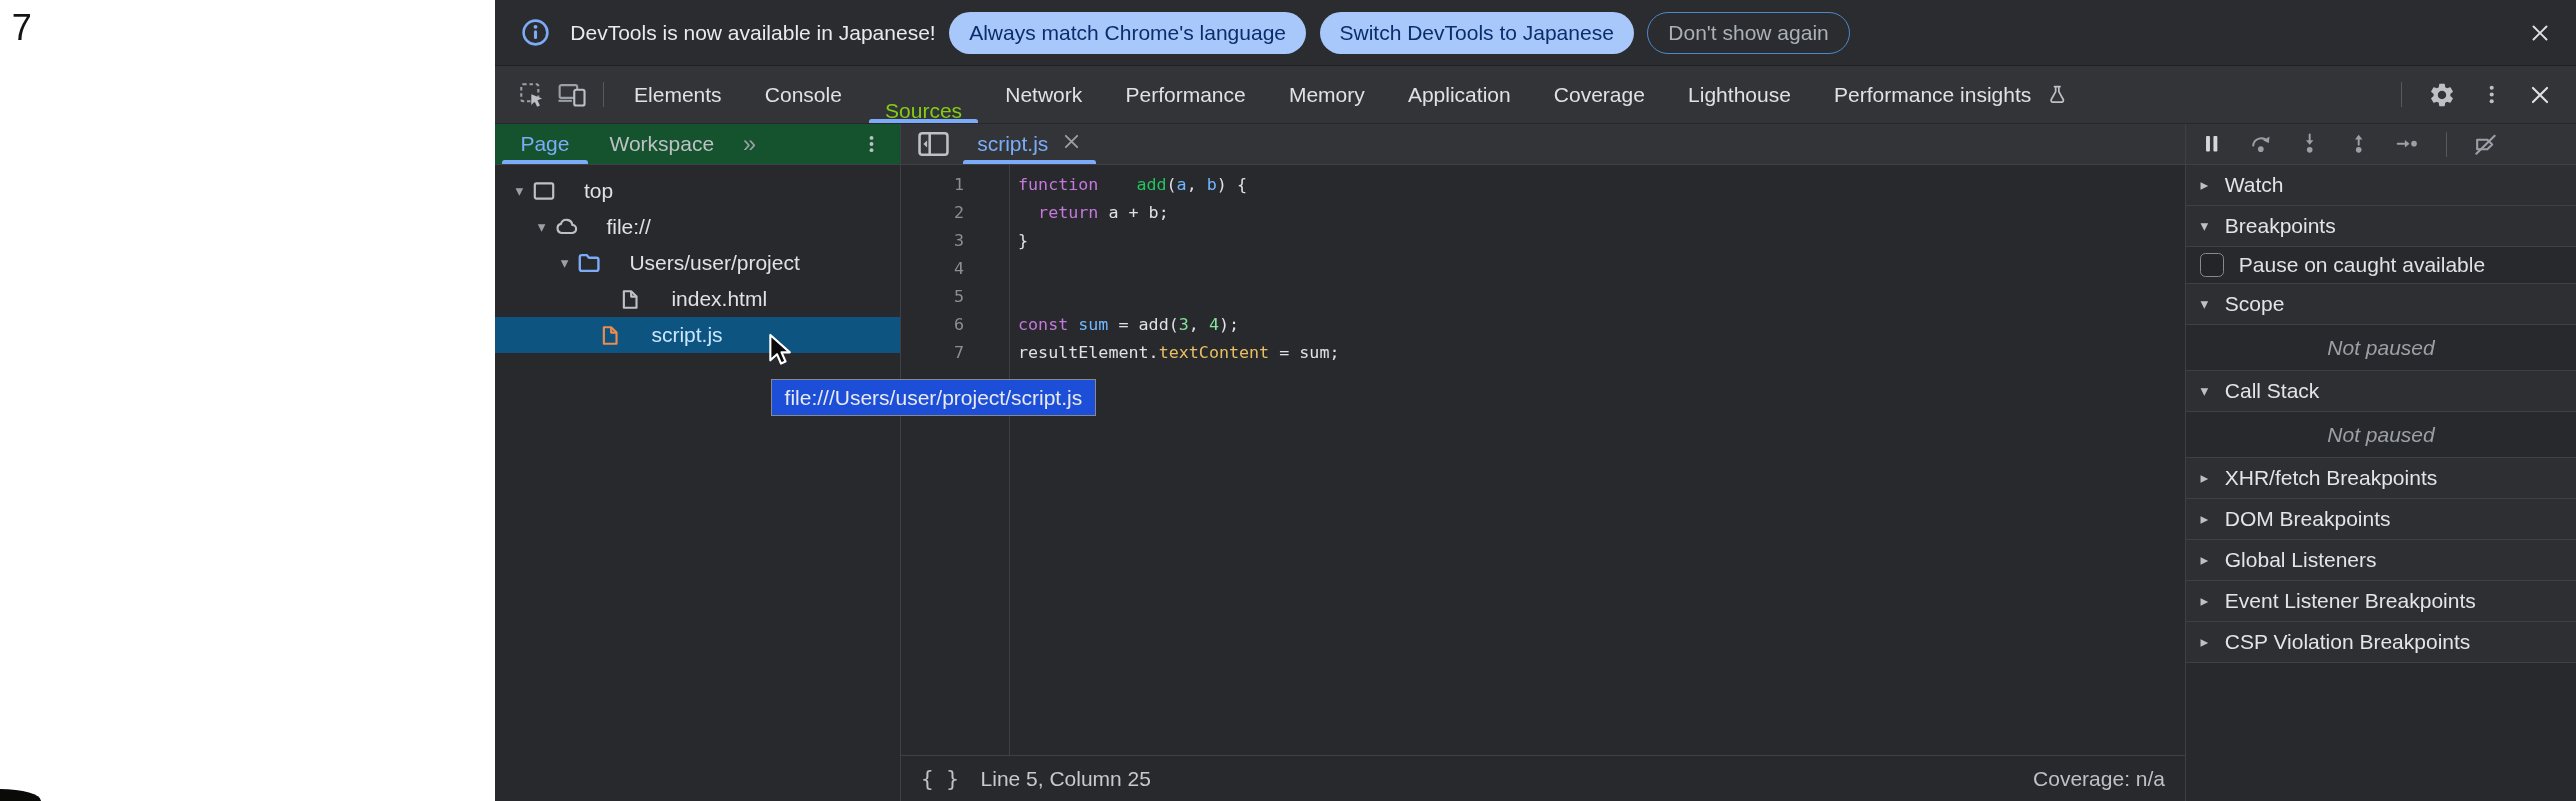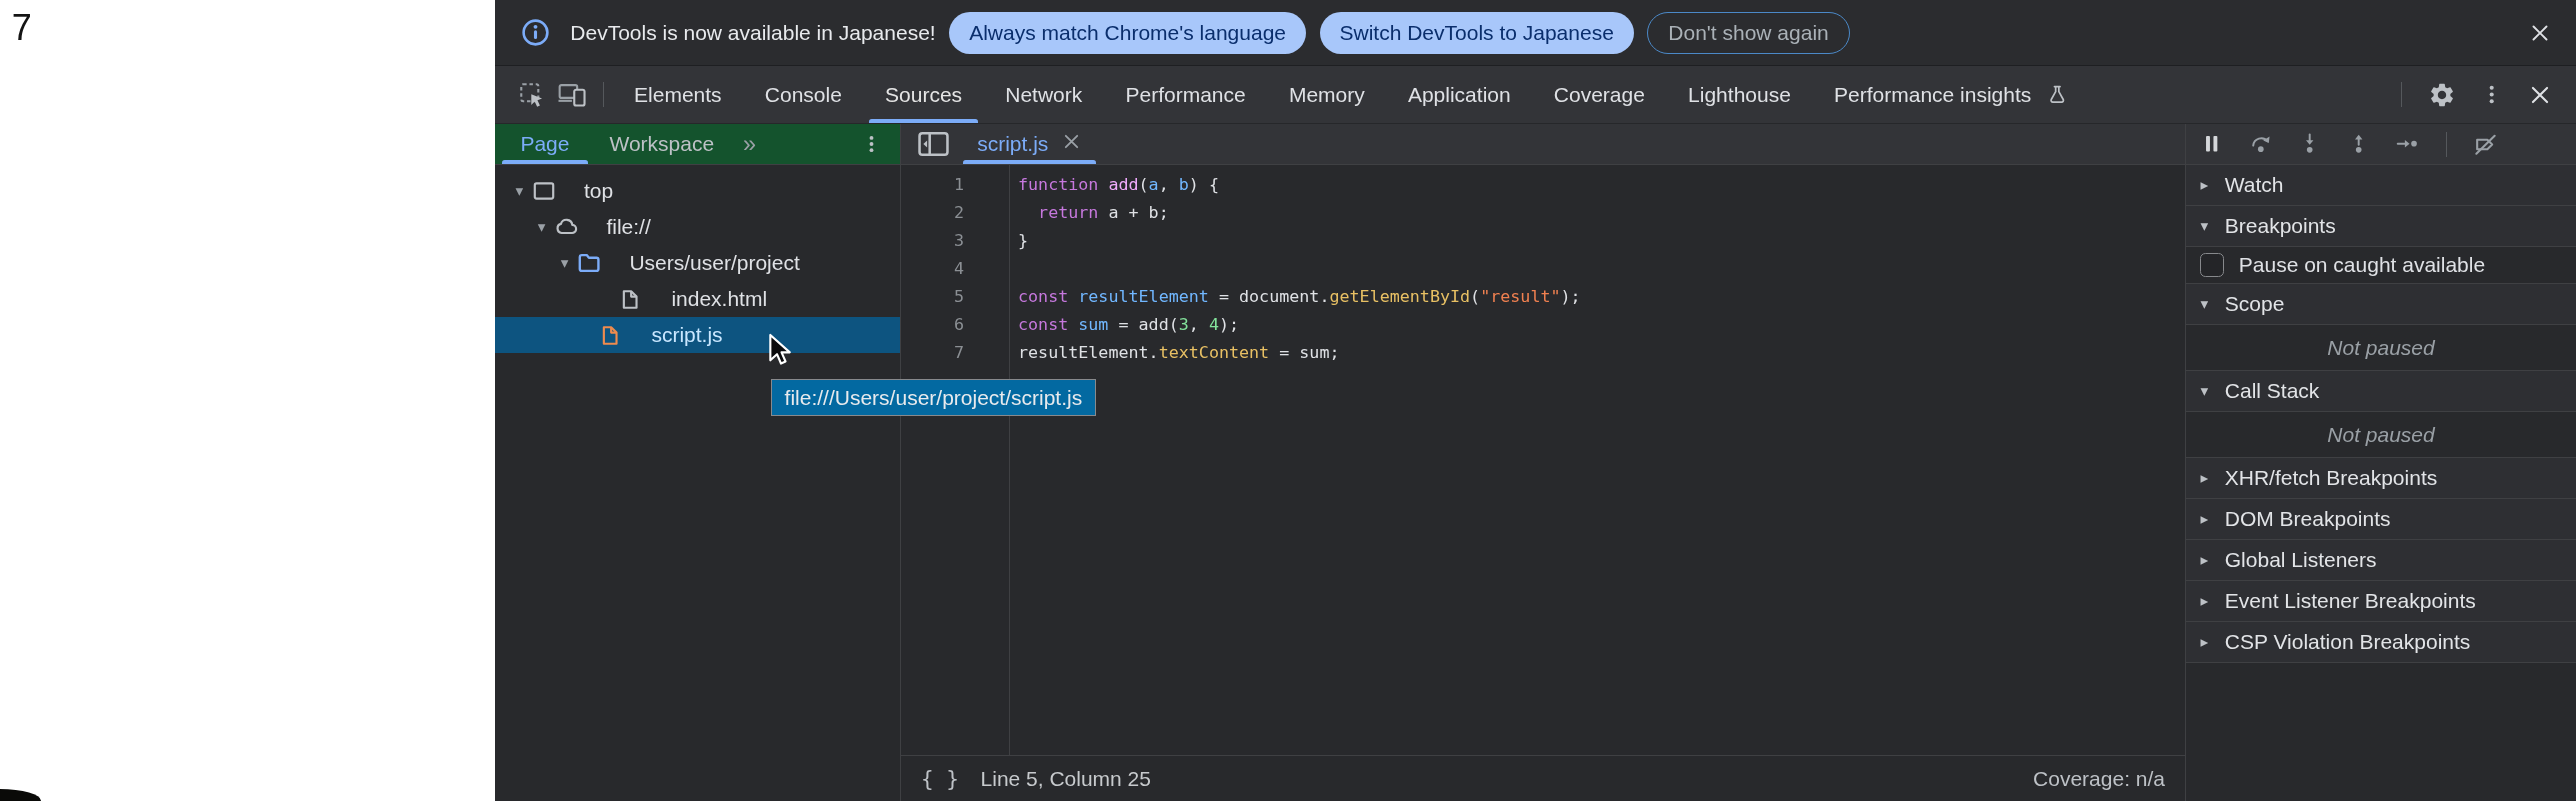--- a/index.html
+++ b/index.html
@@ -25,21 +25,21 @@
   .pill.outlined{background:transparent;color:#aab1b7;border:1.8px solid #4b89c8;}
   .notif-close{margin-left:auto;display:flex;align-items:center;padding:3.6px;}
   
   .main-toolbar{height:58px;flex:none;background:#333438;border-bottom:0.9px solid #26272a;
     display:flex;align-items:center;padding:0 18px 0 18px;}
   .tb-icon{display:flex;align-items:center;justify-content:center;padding:0 5.4px;}
   .vdiv{width:0.9px;height:25px;background:#55585c;margin:0 9px;flex:none;}
   .main-tabs{display:flex;align-items:center;height:100%;}
   .main-tab{padding:0 21.6px;height:100%;display:flex;align-items:center;gap:9px;position:relative;
     color:#dfe1e5;white-space:nowrap;}
-  .main-tab.active{color:#e5e5e5;}
+  .main-tab.active{color:#84cc16;align-items:flex-end;}
   .main-tab.active::after{content:"";position:absolute;left:5.4px;right:5.4px;bottom:0;height:3.6px;
     background:#7cacf8;border-radius:2.7px 2.7px 0 0;}
   .toolbar-right{margin-left:auto;display:flex;align-items:center;gap:12.6px;}
   
   .content{flex:1;display:flex;min-height:0;}
   
   .navigator{width:406px;flex:none;border-right:1.8px solid #3f4043;display:flex;flex-direction:column;}
   .nav-tabstrip{height:41px;flex:none;background:#14532d;border-bottom:0.9px solid #3f4043;
     display:flex;align-items:center;padding:0 5.4px;}
   .nav-tab{height:100%;display:flex;align-items:center;padding:0 20px;position:relative;color:#bdc1c6;}
@@ -63,21 +63,21 @@
   .editor-tab{height:100%;display:flex;align-items:center;gap:12.6px;padding:0 18px;position:relative;}
   .editor-tab .tab-label{color:#7cacf8;}
   .editor-tab::after{content:"";position:absolute;left:3.6px;right:3.6px;bottom:0;height:3.6px;
     background:#7cacf8;border-radius:2.7px 2.7px 0 0;}
   .code-area{flex:1;position:relative;font-family:"DejaVu Sans Mono",monospace;font-size:16.7px;
     padding-top:4.5px;overflow:hidden;}
   .code-area::before{content:"";position:absolute;left:108px;top:0;bottom:0;width:0.9px;background:#3f4043;}
   .code-line{display:flex;height:28px;align-items:center;}
   .line-num{width:63px;flex:none;text-align:right;color:#8b8f94;}
   .code-text{margin-left:54px;white-space:pre;}
-  .tk-k{color:#c678dd;} .tk-f{color:#f0abfc;} .tk-v{color:#71b7ff;} .tk-p{color:#dfe1e5;}
+  .tk-k{color:#c678dd;} .tk-f{color:#22c55e;margin-left:28px;} .tk-v{color:#71b7ff;} .tk-p{color:#dfe1e5;}
   .tk-pr{color:#e8c064;} .tk-s{color:#f08050;} .tk-n{color:#83e29b;}
   .status-bar{height:46px;flex:none;border-top:0.9px solid #3f4043;background:#28292c;
     display:flex;align-items:center;padding:0 20px;gap:21.6px;}
   .braces-icon{font-family:"DejaVu Sans Mono",monospace;font-size:21px;color:#bdc1c6;}
   .line-col{color:#c7cacd;}
   .coverage{margin-left:auto;color:#bdc1c6;}
   
   .debugger{width:390px;flex:none;display:flex;flex-direction:column;}
   .debug-toolbar{height:41px;flex:none;background:#333438;border-bottom:0.9px solid #3f4043;
     display:flex;align-items:center;padding:0 7.2px;gap:10.8px;}
@@ -88,21 +88,21 @@
   .sect-arrow{color:#bdc1c6;font-size:15.3px;width:14.4px;flex:none;}
   .sect-label{color:#e2e4e7;}
   .sect-content{border-bottom:0.9px solid #3f4043;}
   .bp-row{height:36px;display:flex;align-items:center;padding:0 14.4px;gap:14.4px;}
   .checkbox{width:24px;height:24px;flex:none;border:1.8px solid #87898c;border-radius:5.4px;background:#242528;}
   .bp-label{color:#dfe1e5;}
   .not-paused{height:45px;display:flex;align-items:center;justify-content:center;
     font-style:italic;color:#9aa0a6;}
   
   .tooltip{position:absolute;left:771px;top:379px;height:35px;display:flex;align-items:center;
-    padding:0 12.6px;background:#0369a1;border:1.4px solid #88898c;color:#e8eaed;font-size:21px;
+    padding:0 12.6px;background:#1d4ed8;border:1.4px solid #88898c;color:#e8eaed;font-size:21px;
     font-family:"Liberation Sans","DejaVu Sans",sans-serif;white-space:nowrap;z-index:40;}
   .cursor{position:absolute;left:765px;top:332px;z-index:50;}
 </style>
 </head>
 <body>
 
 <div class="corner-number">7</div>
 <div class="black-blob"></div>
 
 <div class="devtools">
@@ -296,21 +296,20 @@
           <div class="code-line">
             <span class="line-num">3</span>
             <span class="code-text"><span class="tk-p">}</span></span>
           </div>
           <div class="code-line">
             <span class="line-num">4</span>
             <span class="code-text"></span>
           </div>
           <div class="code-line">
             <span class="line-num">5</span>
-            <span class="code-text"><span class="tk-k">const</span><span class="tk-p"> </span><span class="tk-v">resultElement</span><span class="tk-p"> = document.</span><span class="tk-pr">getElementById</span><span class="tk-p">(</span><span class="tk-s">"result"</span><span class="tk-p">);</span></span>
           </div>
           <div class="code-line">
             <span class="line-num">6</span>
             <span class="code-text"><span class="tk-k">const</span><span class="tk-p"> </span><span class="tk-v">sum</span><span class="tk-p"> = add(</span><span class="tk-n">3</span><span class="tk-p">, </span><span class="tk-n">4</span><span class="tk-p">);</span></span>
           </div>
           <div class="code-line">
             <span class="line-num">7</span>
             <span class="code-text"><span class="tk-p">resultElement.</span><span class="tk-pr">textContent</span><span class="tk-p"> = sum;</span></span>
           </div>
         </div>

